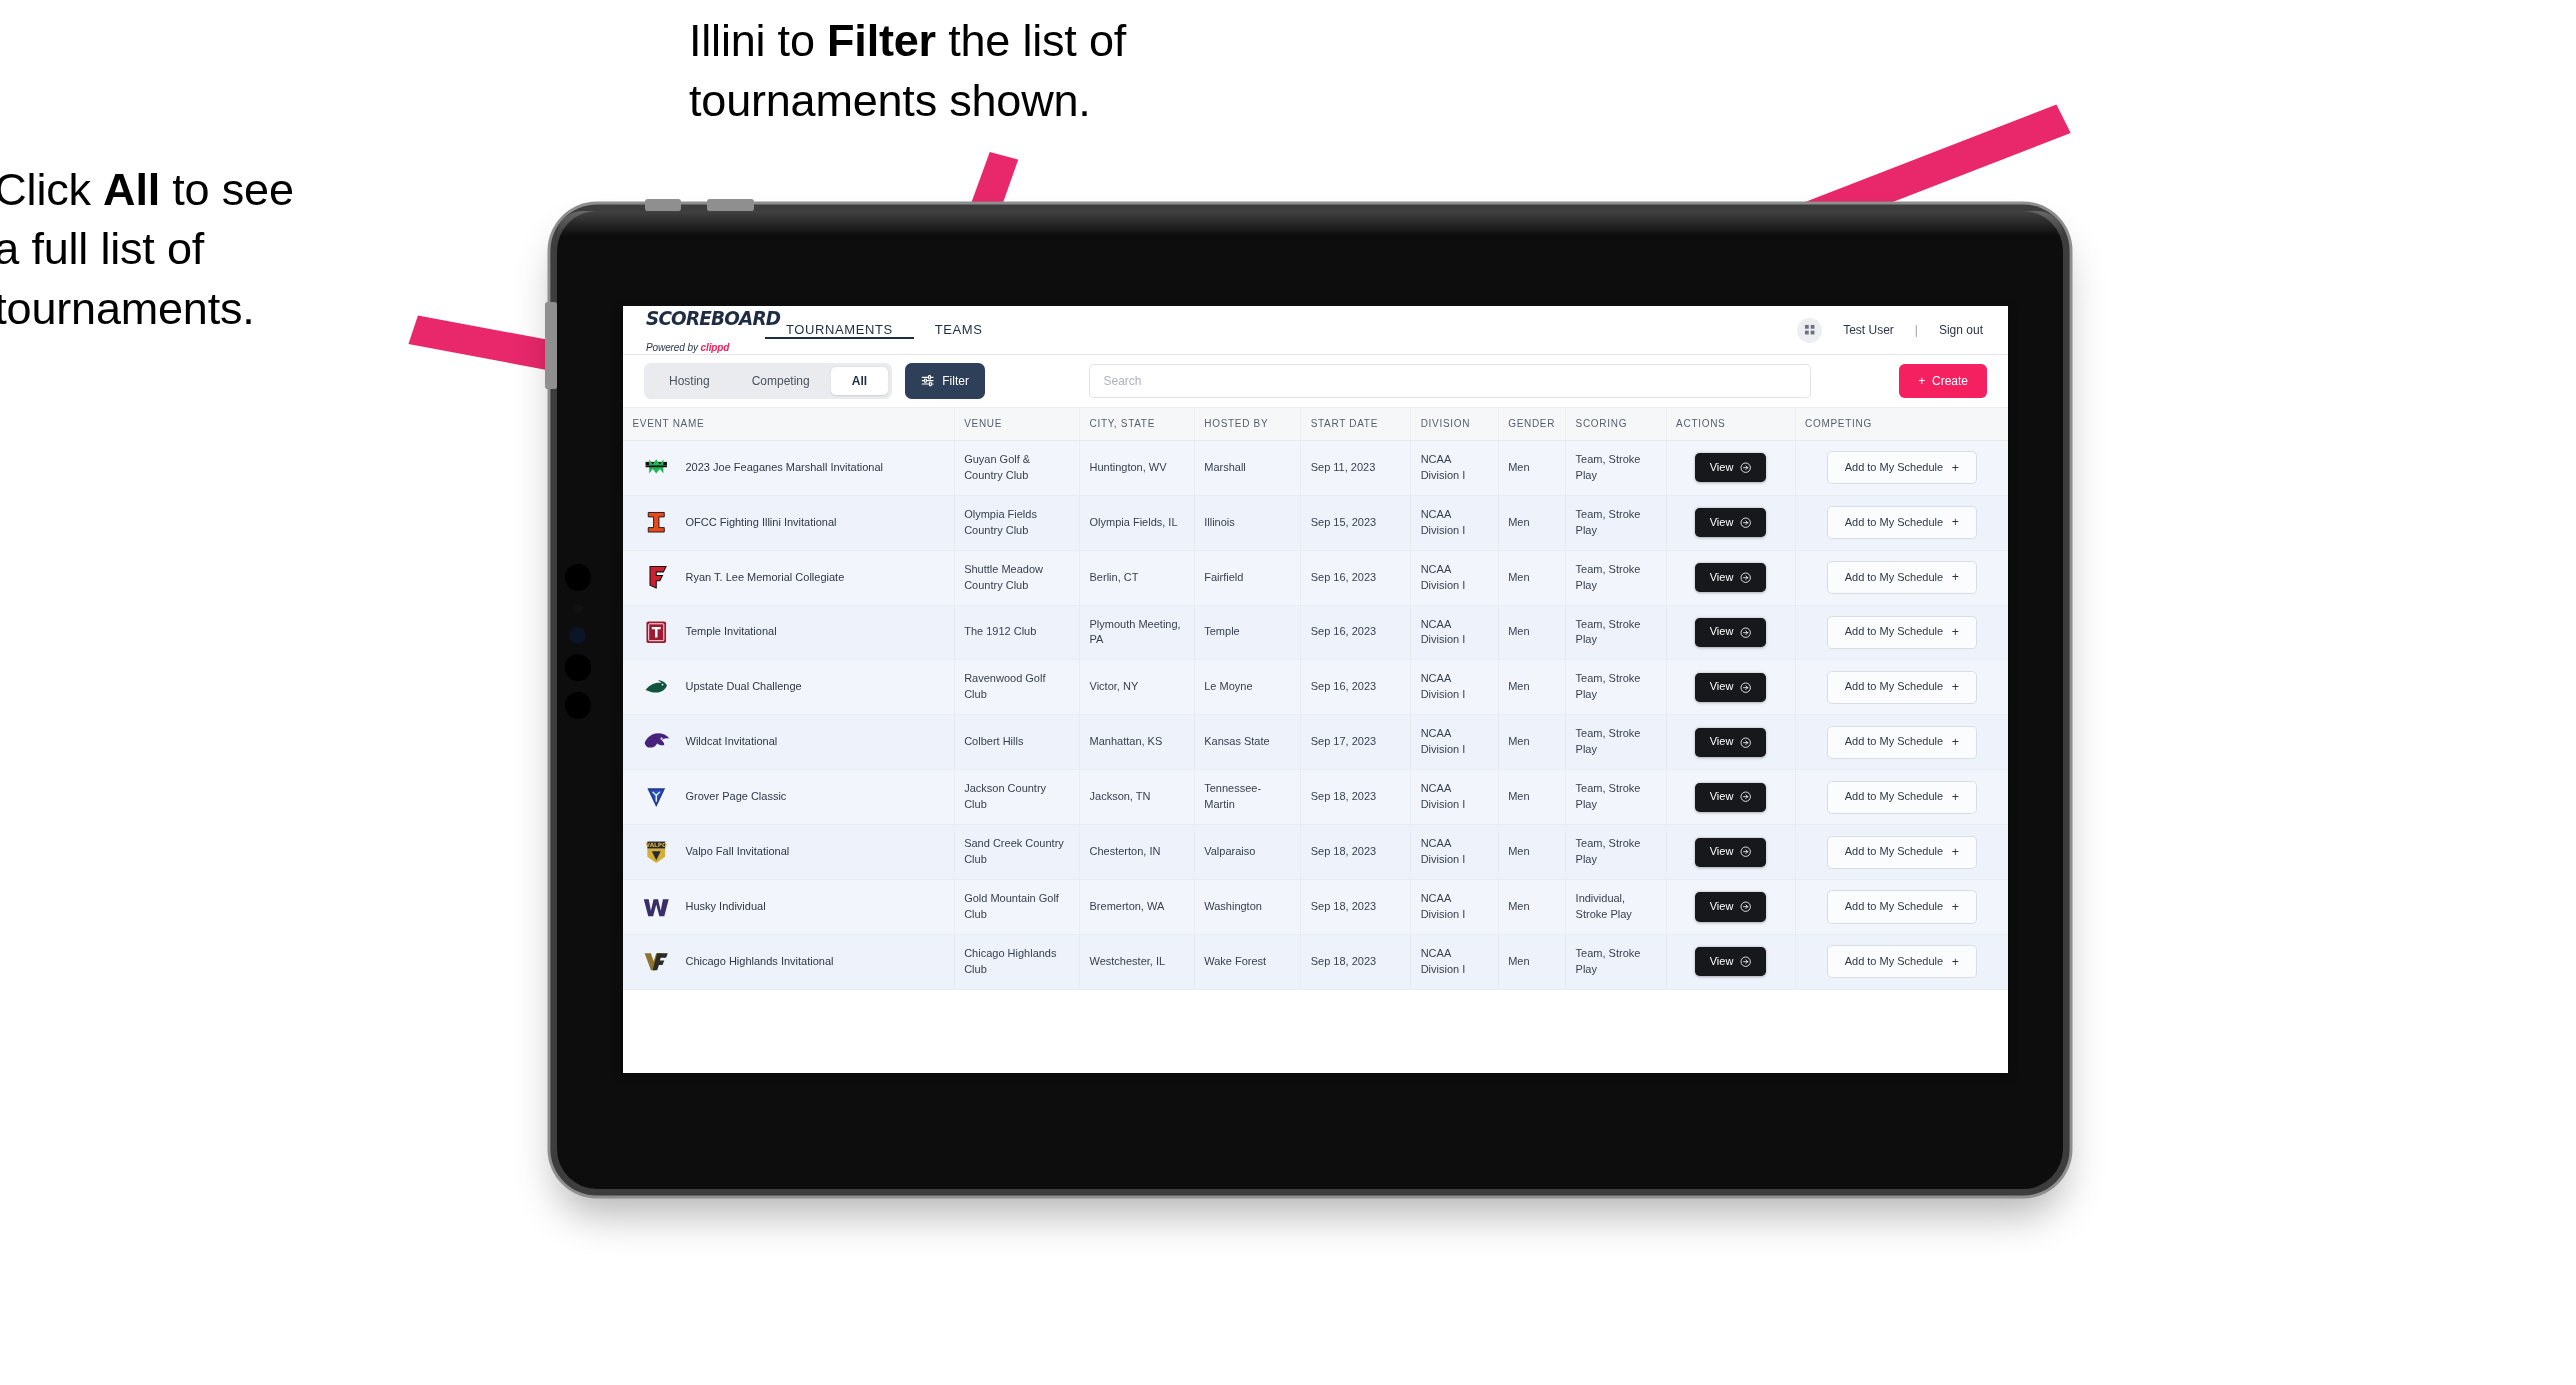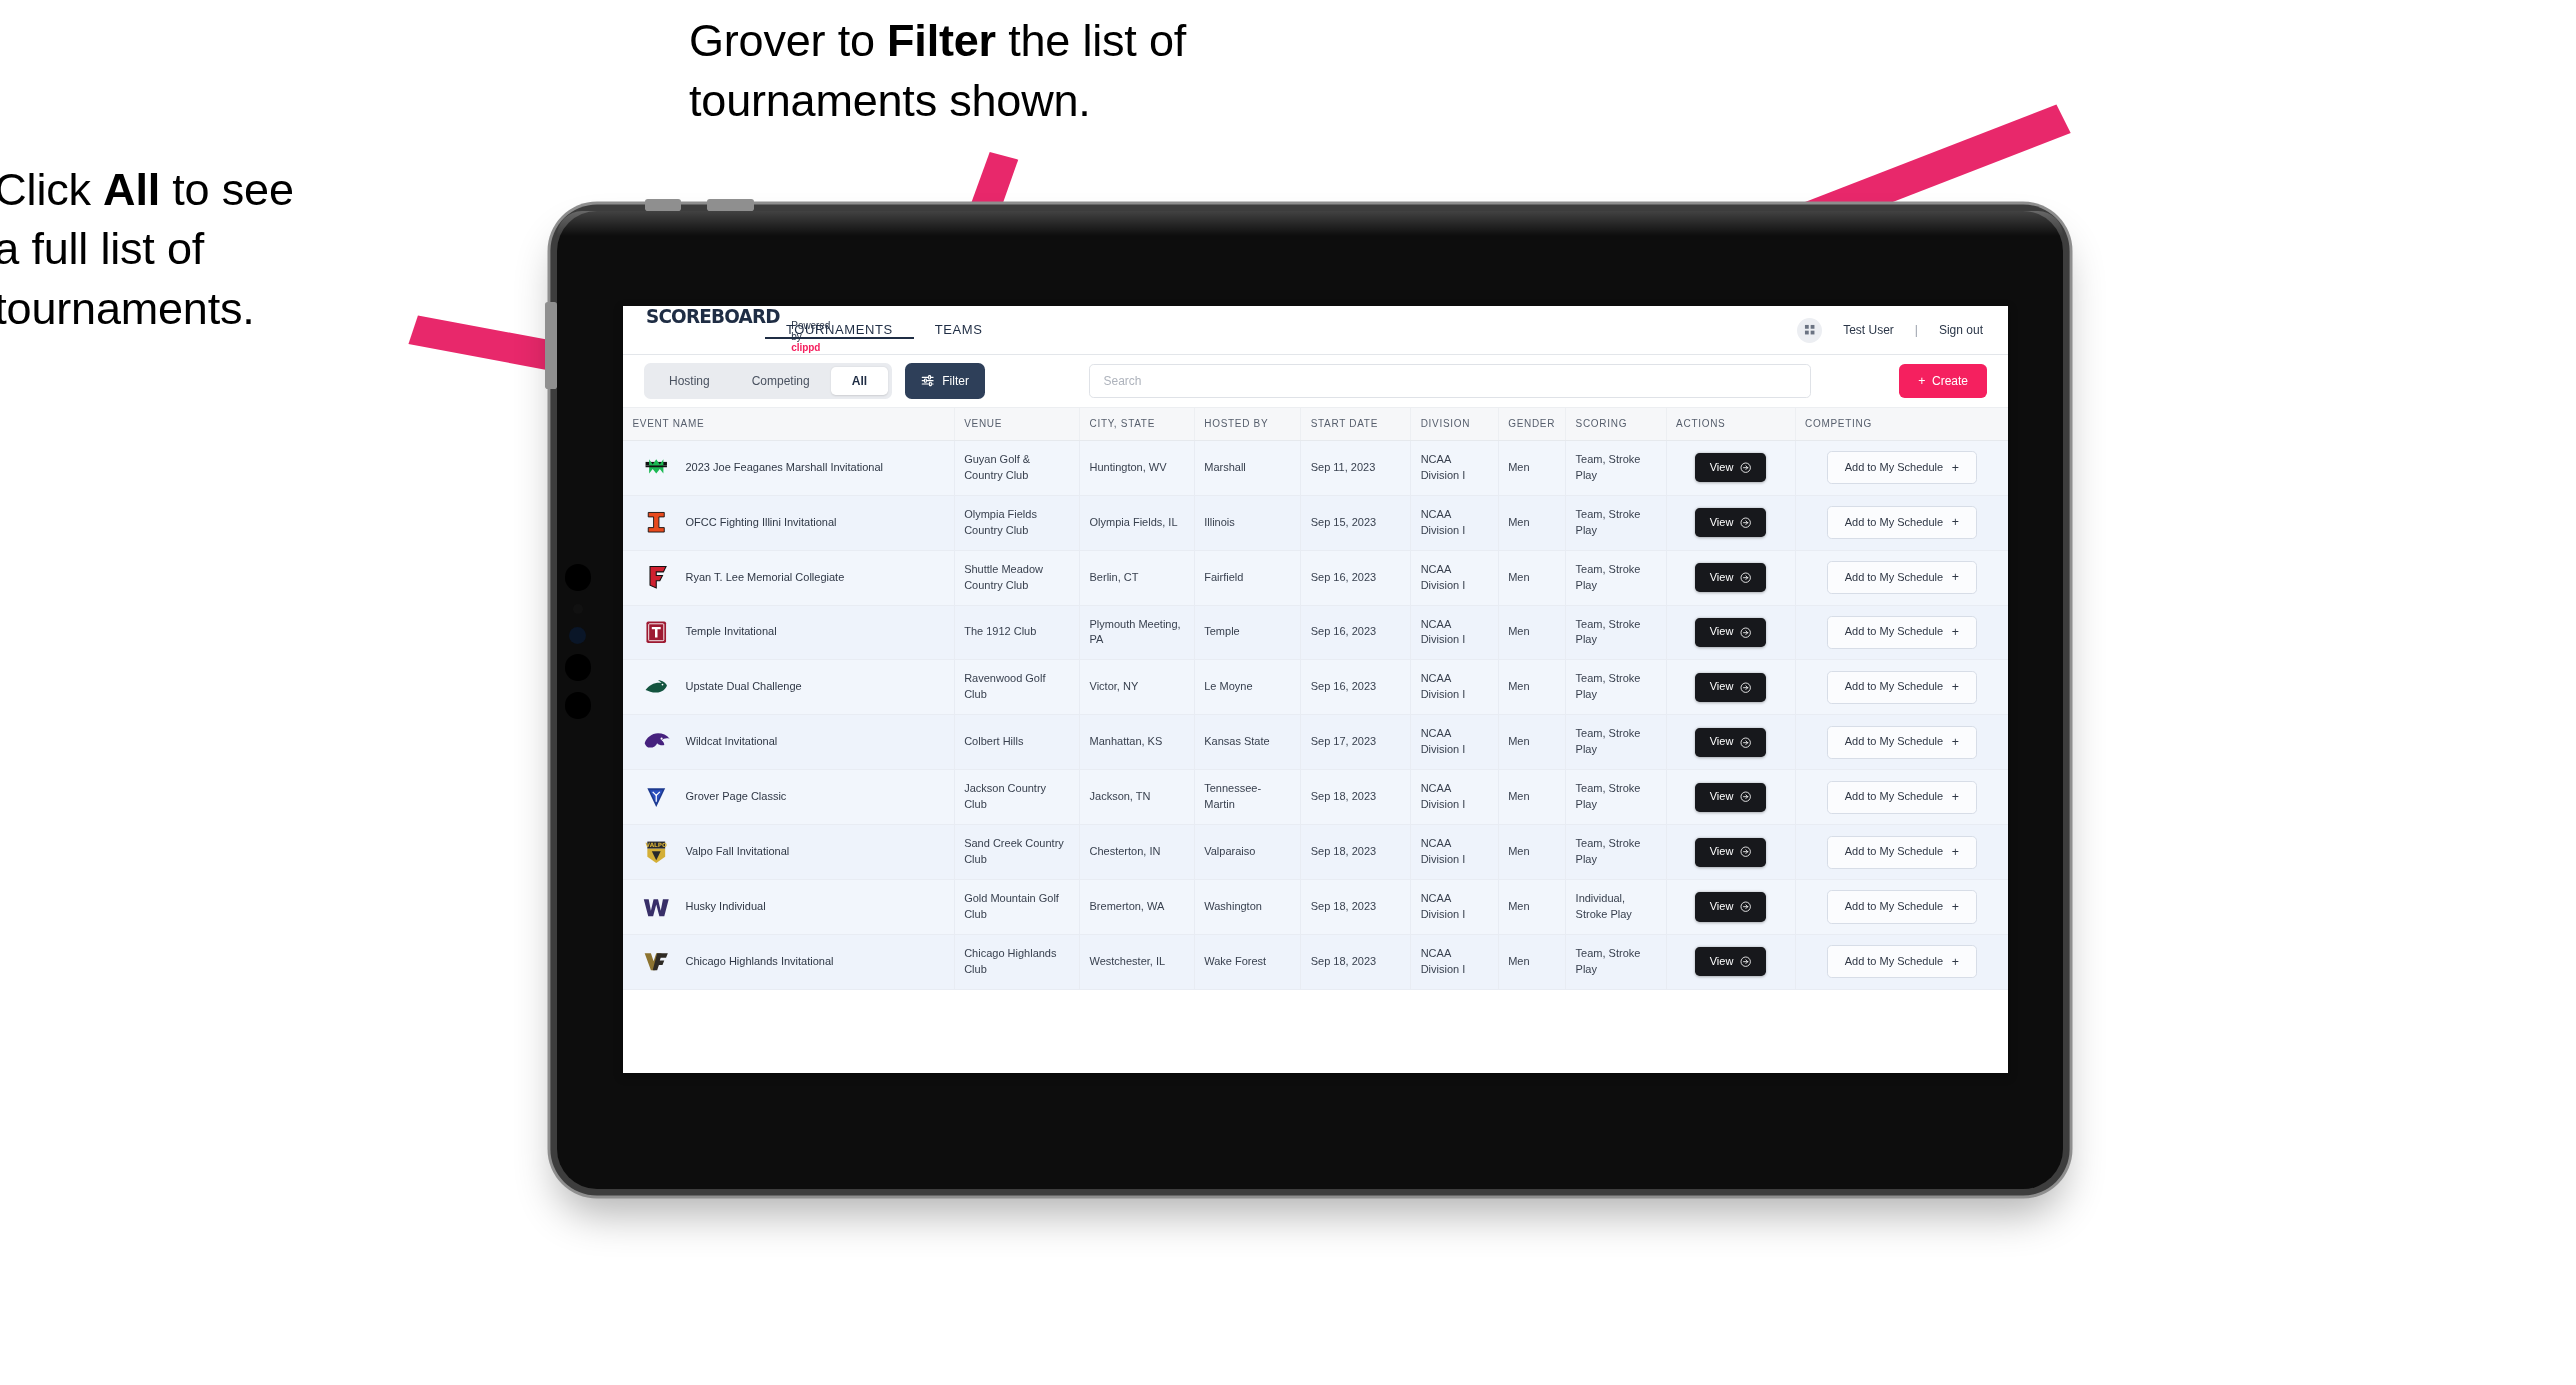--- a/index.html
+++ b/index.html
@@ -62,21 +62,21 @@
     overflow: hidden;
     box-shadow: 0 2.8px 8.5px rgba(0,0,0,.35);
   }
 
   
   #app-header {
     height: 49px; display: flex; align-items: stretch;
     background:#fff; border-bottom: 0.9px solid #e3e6ea;
     position: relative;
   }
-  #brand { display:flex; flex-direction:row; justify-content:flex-start; padding: 0 0 0 23px; width: 142px; }
+  #brand { display:flex; flex-direction:column; justify-content:center; padding: 0 0 0 23px; width: 142px; font-style: italic; }
   #brand-name {
     font-family: "DejaVu Sans", sans-serif;
     font-weight: 700; font-size: 20px; letter-spacing: -0.9px;
     color:#1f2d44; line-height: 1; transform: scaleX(0.92); transform-origin: left;
   }
   #brand-sub { font-size: 10px; color:#2b3648; margin-top: 14px; letter-spacing:-0.1px;}
   #brand-sub .pink { color:#f5205f; font-weight:700; }
   #nav { display:flex; align-items:center; }
   .nav-item {
     display:flex; align-items:center; padding: 0 21px;
@@ -192,21 +192,21 @@
   <svg class="arrow" style="left:0;top:0;width:2576px;height:1386px" viewBox="0 0 2712 1459" width="2576" height="1386">
     <g fill="#e8286b">
       <polygon points="2180,140 1520,396 1505,366 2165,110"></polygon>
       <polygon points="1538,372 1468,414 1528,428"></polygon>
     </g>
   </svg>
 
   <div class="anno" id="anno-all"><span>Click </span><b>All</b><span> to see
 a full list of
 tournaments.</span></div>
-  <div class="anno" id="anno-filter"><span>Grover to </span><b>Filter</b><span> the list of
+  <div class="anno" id="anno-filter"><span>Illini to </span><b>Filter</b><span> the list of
 tournaments shown.</span></div>
 
   <div id="tablet">
     <div id="tablet-inner-gloss"></div>
     <div class="hw-btn" id="btn-vol-1"></div>
     <div class="hw-btn" id="btn-vol-2"></div>
     <div class="hw-btn" id="btn-power"></div>
     <div class="lens" id="lens-a"></div>
     <div class="lens" id="lens-b"></div>
     <div class="lens" id="lens-c"></div>

